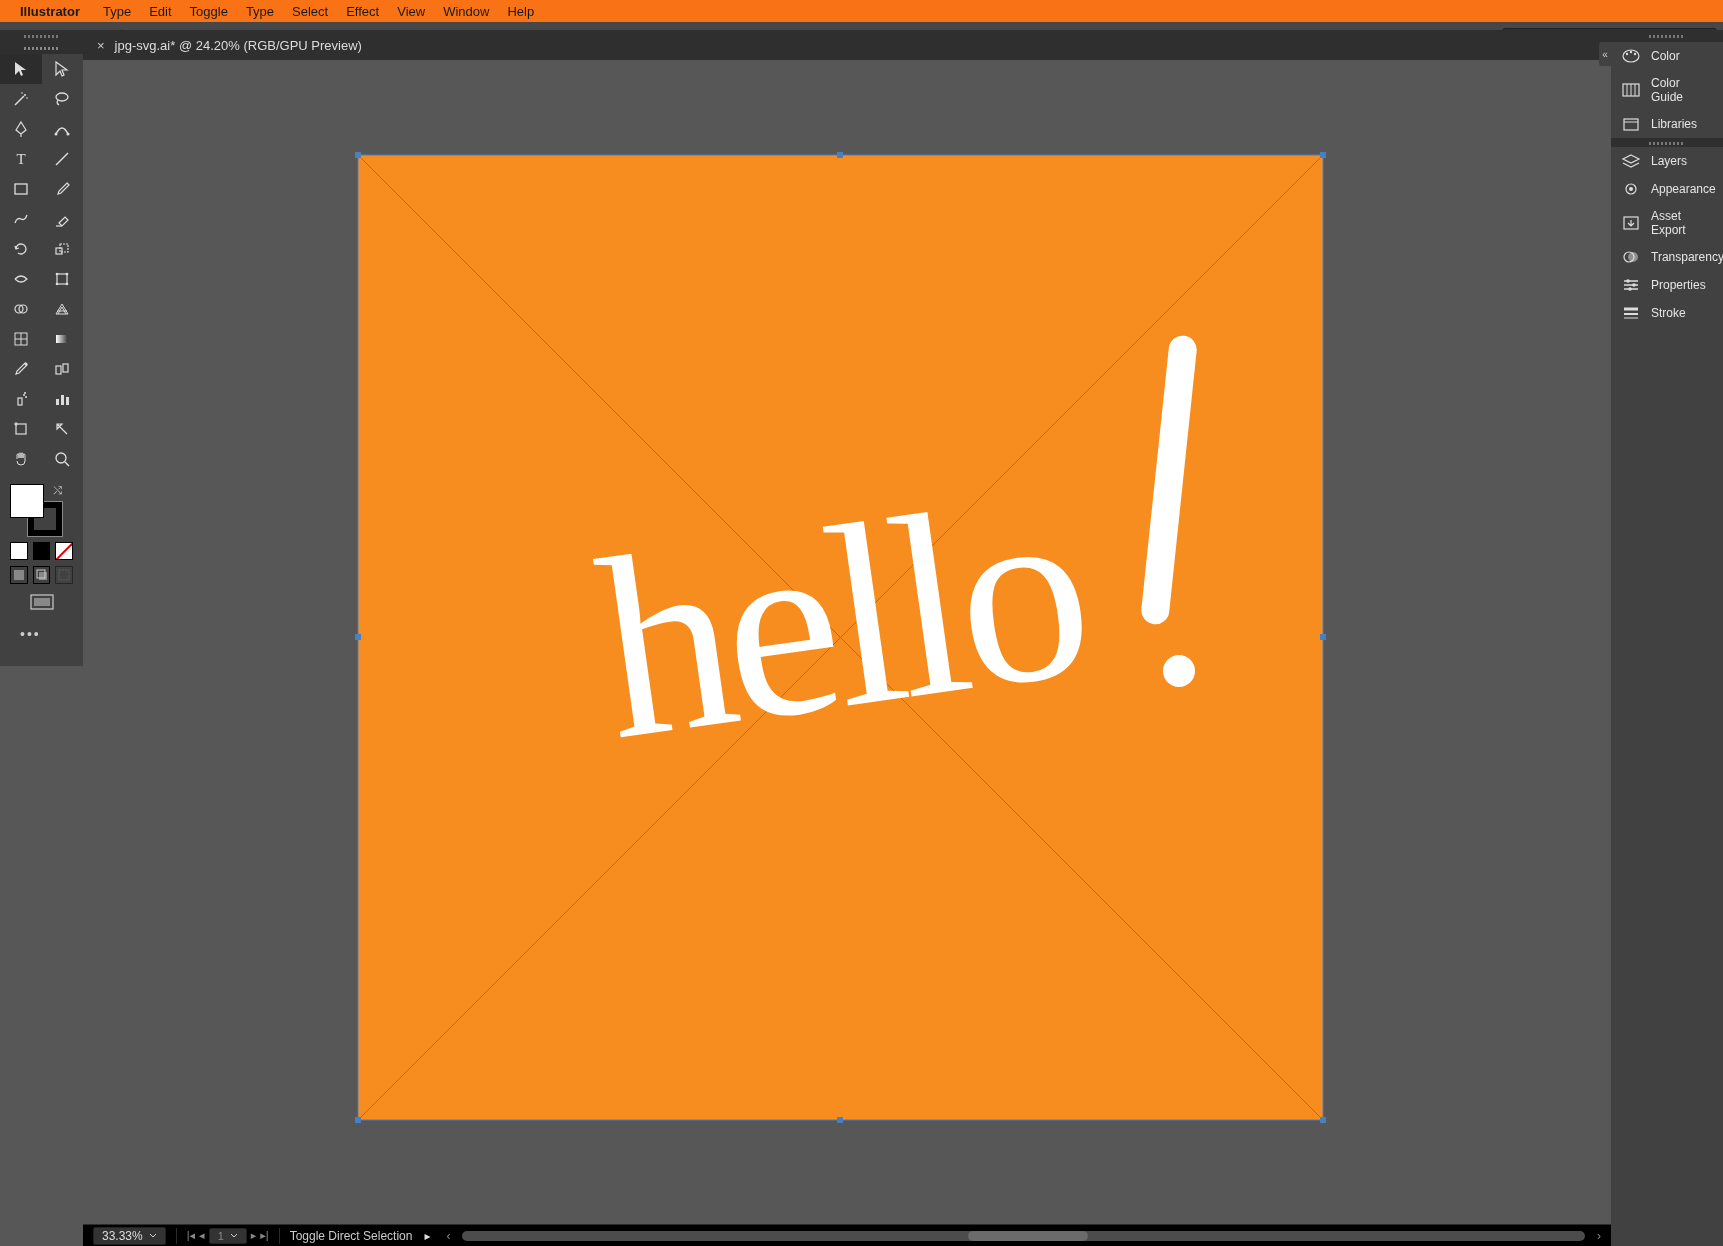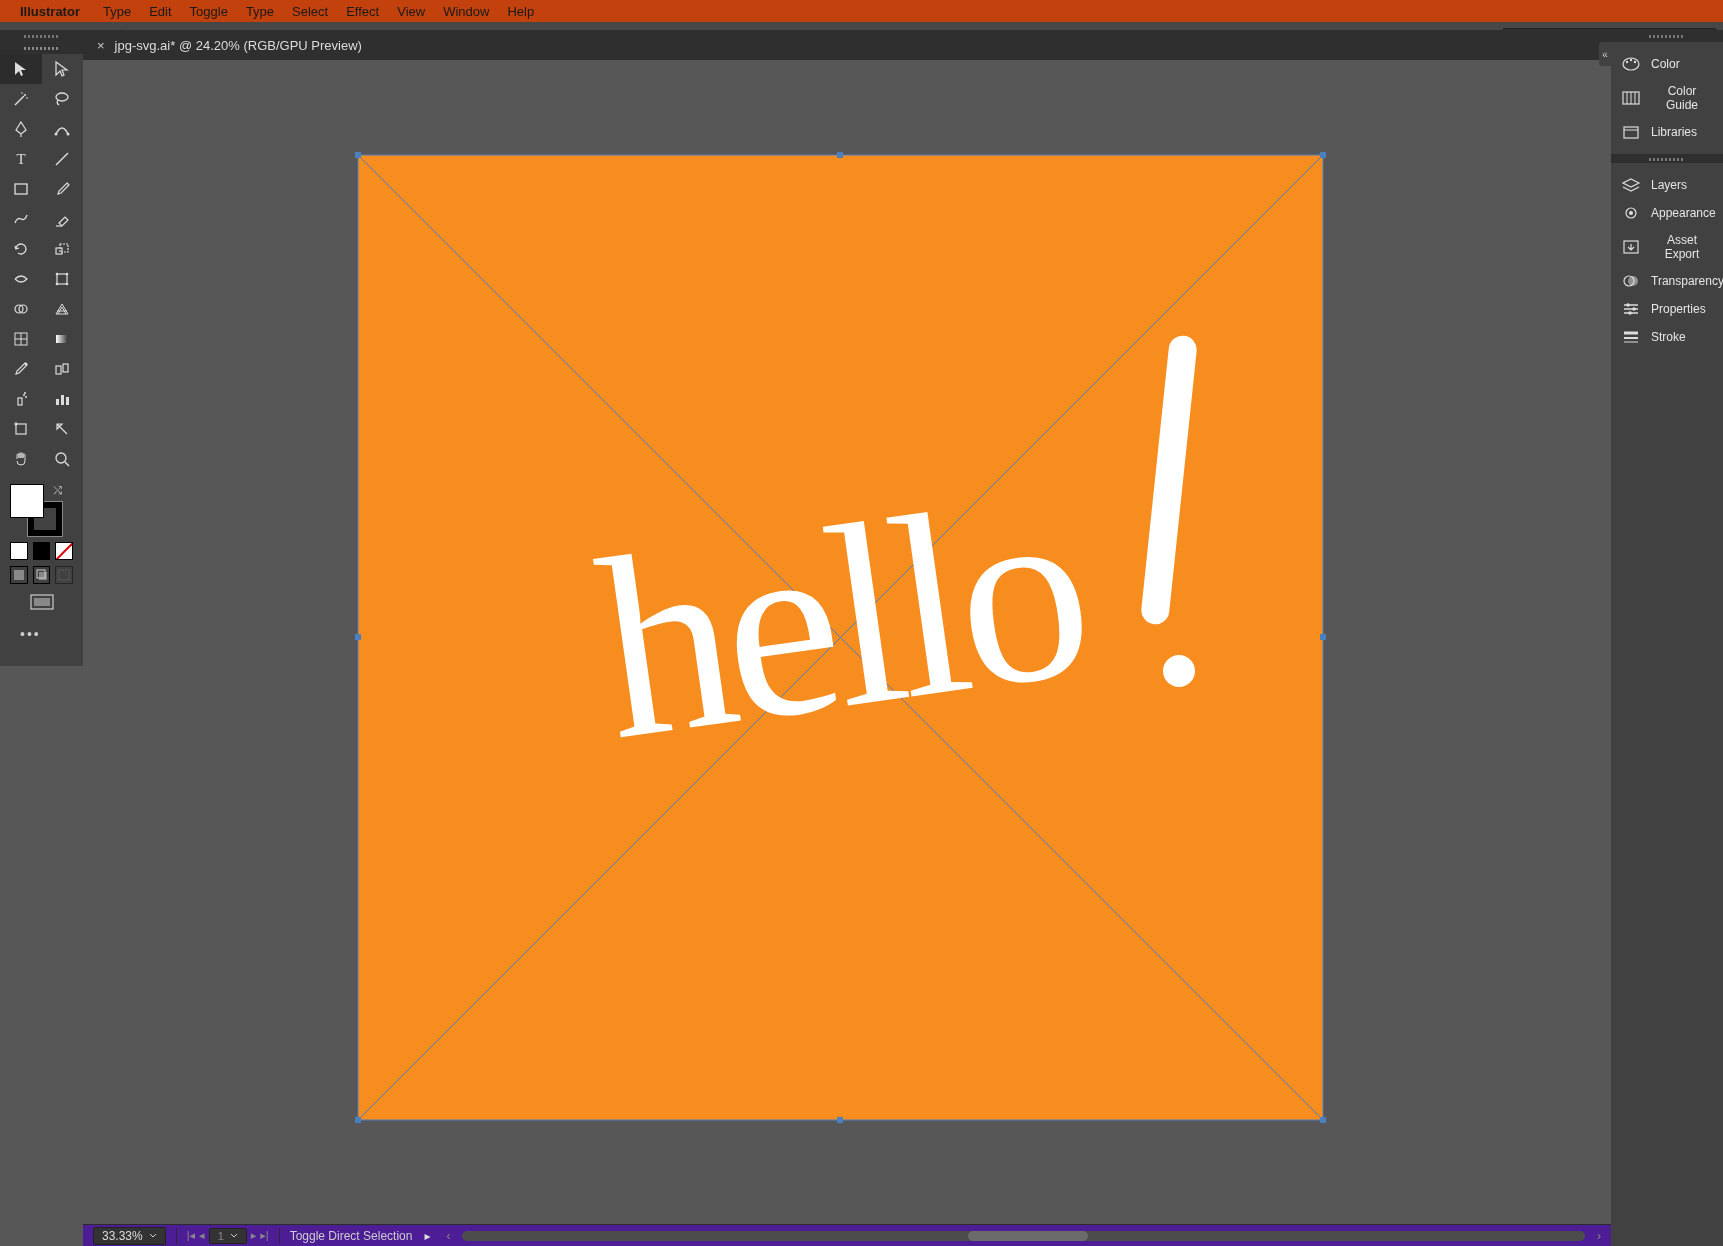--- a/index.html
+++ b/index.html
@@ -1,20 +1,20 @@
 <!DOCTYPE html>
 <html><head>
 <meta charset="utf-8">
 <style>
   * { box-sizing: border-box; margin: 0; padding: 0; user-select: none; }
   html, body { width: 1723px; height: 1246px; overflow: hidden; font-family: "Helvetica Neue", Arial, sans-serif; }
   body { display: flex; flex-direction: column; background: #555555; }
 
   
-  .mac-menubar { height: 22px; background: #c2410c; display: flex; align-items: center; padding: 0 10px; font-size: 13px; color: #1a1a1a; gap: 0; }
+  .mac-menubar { height: 22px; background: #f97316; display: flex; align-items: center; padding: 0 10px; font-size: 13px; color: #1a1a1a; gap: 0; }
   .mac-menubar .apple { font-size: 14px; margin-right: 10px; }
   .mac-menubar .appname { font-weight: bold; margin-right: 14px; }
   .mac-menubar .menu-item { padding: 0 9px; cursor: default; }
 
   
   .control-bar { height: 38px; background: #474747; display: flex; align-items: center; color: #ddd; font-size: 13px; position: relative; }
   .traffic-lights { display: flex; gap: 8px; margin-left: 10px; }
   .traffic-lights span { width: 12px; height: 12px; border-radius: 50%; background: #6c6c6c; display: inline-block; }
   .ctrl-icon { margin-left: 25px; display: flex; align-items: center; color: #ccc; }
   .control-bar .divider { width:1px; height:24px; background:#333; margin:0 14px; }
@@ -69,27 +69,27 @@
   .excl-dot { position:absolute; right:128px; top:500px; width:32px; height:32px; background:#fff; border-radius:50%; }
 
   .scroll-v { position:absolute; right:96px; top:0; bottom:16px; width:16px; background:#4c4c4c; display:flex; flex-direction:column; justify-content:space-between; align-items:center; }
   .scroll-v .sthumb { width:10px; height:80px; background:#6b6b6b; border-radius:5px; margin-top:560px; }
   .scroll-v .sbtn { width:16px; height:16px; color:#aaa; font-size:10px; display:flex; align-items:center; justify-content:center; }
 
   
   .right-strip { position:absolute; right:0; top:-30px; bottom:0; width:112px; background:#414141; display:flex; flex-direction:column; z-index:5; }
   .right-grip { height:12px; background:#2f2f2f; display:flex; justify-content:center; align-items:center; }
   .right-grip .dots { width:36px; height:3px; background:repeating-linear-gradient(90deg,#777,#777 2px,transparent 2px,transparent 4px); }
-  .panel-group { border-bottom:1px solid #2e2e2e; padding:8px 0;text-align:center; }
+  .panel-group { border-bottom:1px solid #2e2e2e; padding:0 0; }
   .panel-item { display:flex; align-items:center; gap:10px; padding:6px 10px; color:#e5e5e5; font-size:12px; cursor:default; }
   .panel-item svg { flex:0 0 20px; }
   .panel-collapse-arrow { position:absolute; left:-12px; top:12px; width:12px; height:24px; background:#414141; color:#ccc; font-size:10px; display:flex; align-items:center; justify-content:center; border-radius:3px 0 0 3px; }
 
   
-  .status-bar { height:22px; background:#4c1d95; border-top:1px solid #2c2c2c; display:flex; align-items:center; color:#ddd; font-size:12px; padding:0 10px; gap:6px; position:absolute; left:83px; right:112px; bottom:0; }
+  .status-bar { height:22px; background:#000000; border-top:1px solid #2c2c2c; display:flex; align-items:center; color:#ddd; font-size:12px; padding:0 10px; gap:6px; position:absolute; left:83px; right:112px; bottom:0; }
   .status-bar .field { background:#333; border:1px solid #222; padding:1px 8px; border-radius:2px; display:flex; align-items:center; gap:6px; }
   .status-bar .divider { width:1px; height:16px; background:#2a2a2a; margin:0 4px; }
   .status-bar .pager { display:flex; align-items:center; gap:4px; }
   .status-bar .pager span { color:#888; font-size:11px; }
   .status-bar .hint { color:#ccc; }
 </style>
 </head>
 <body>
 
 <div class="mac-menubar">

